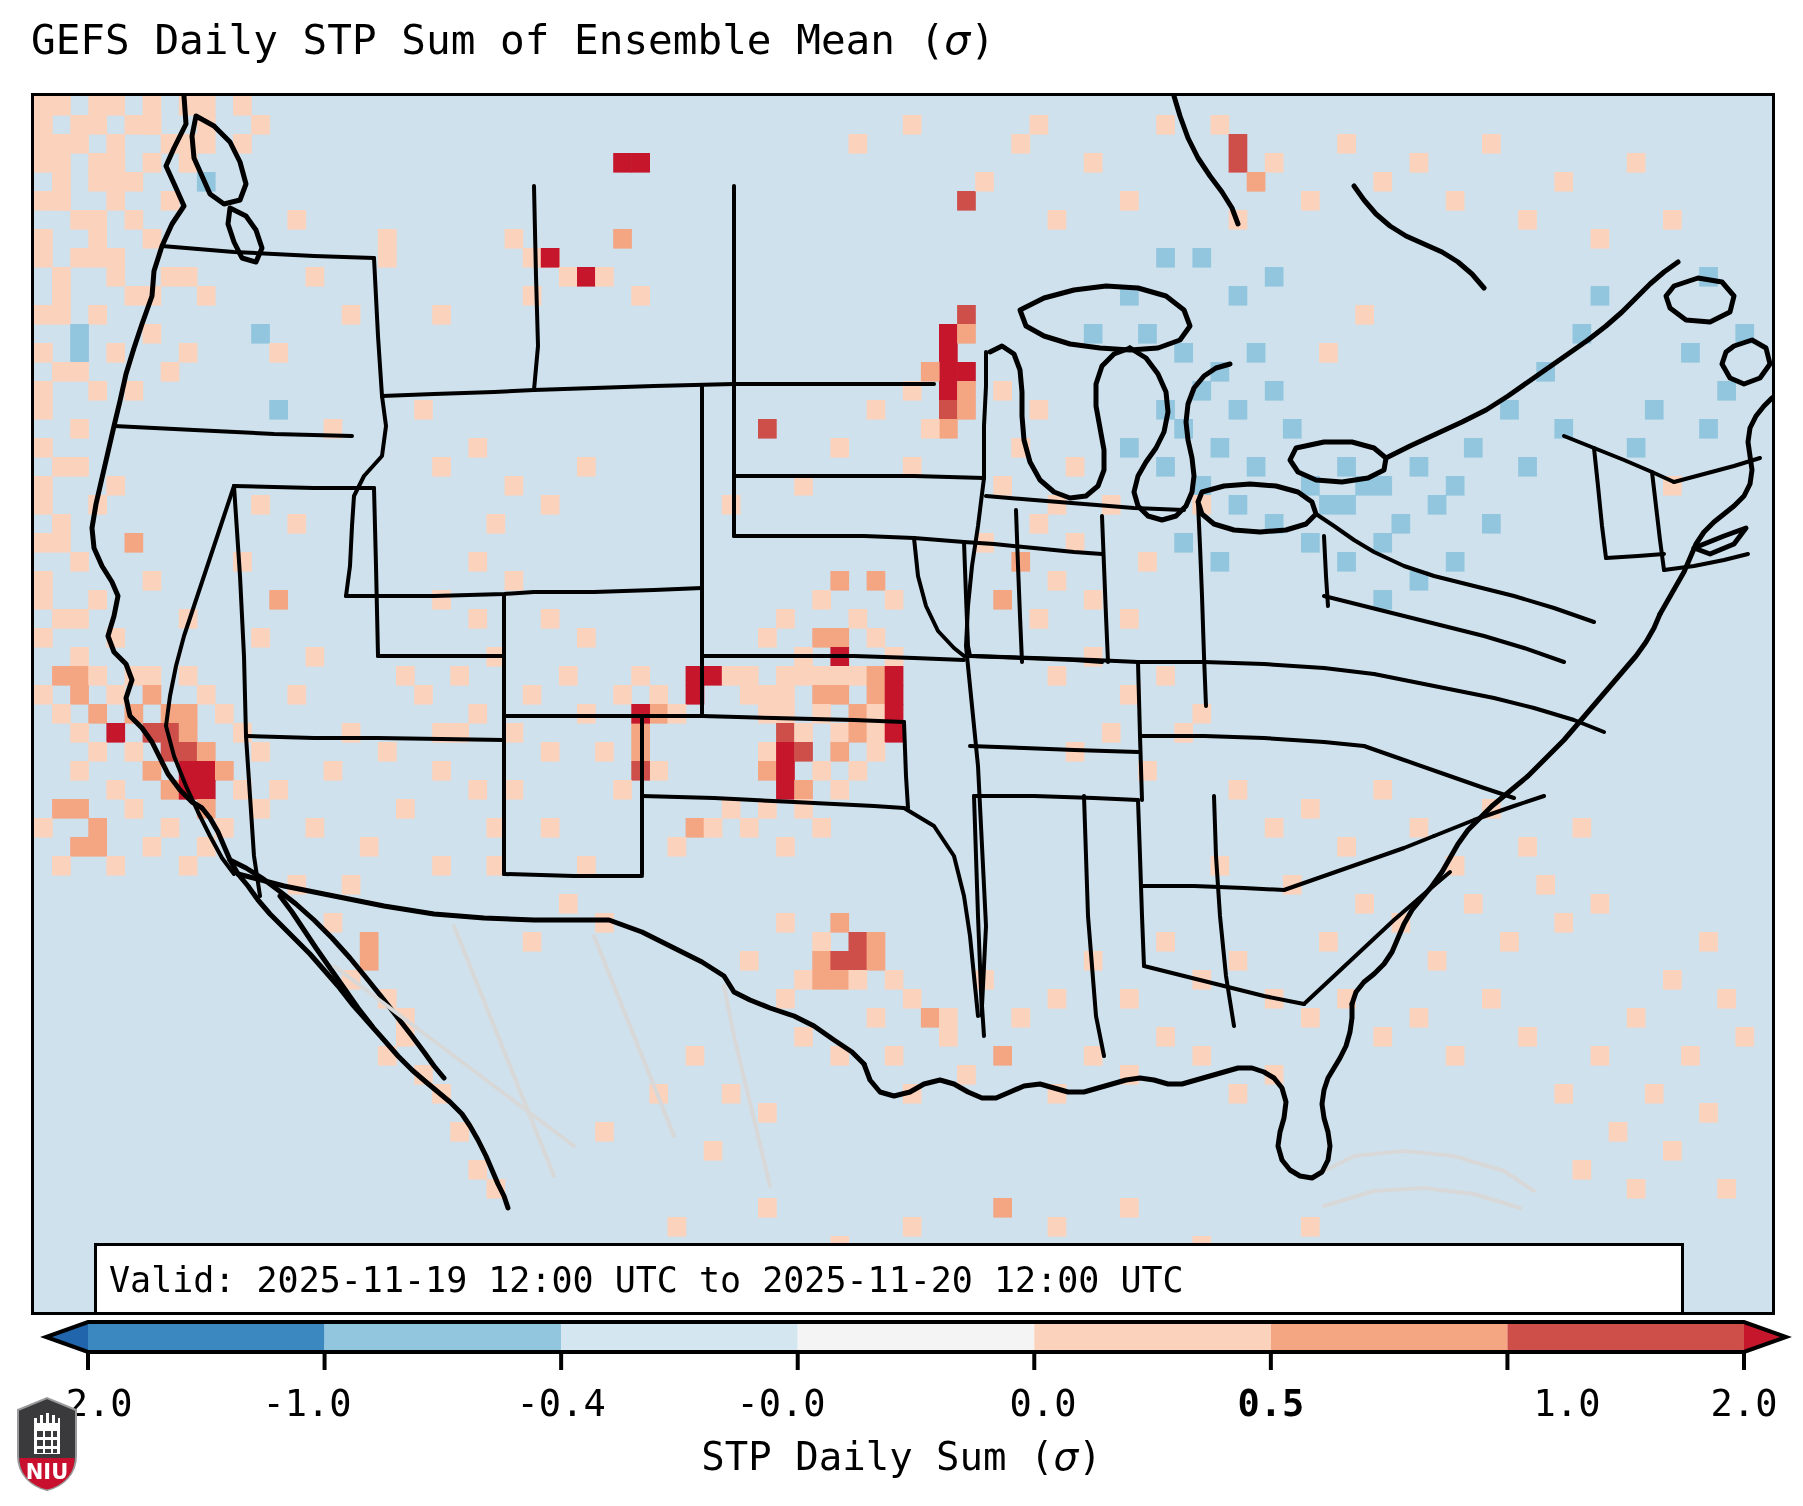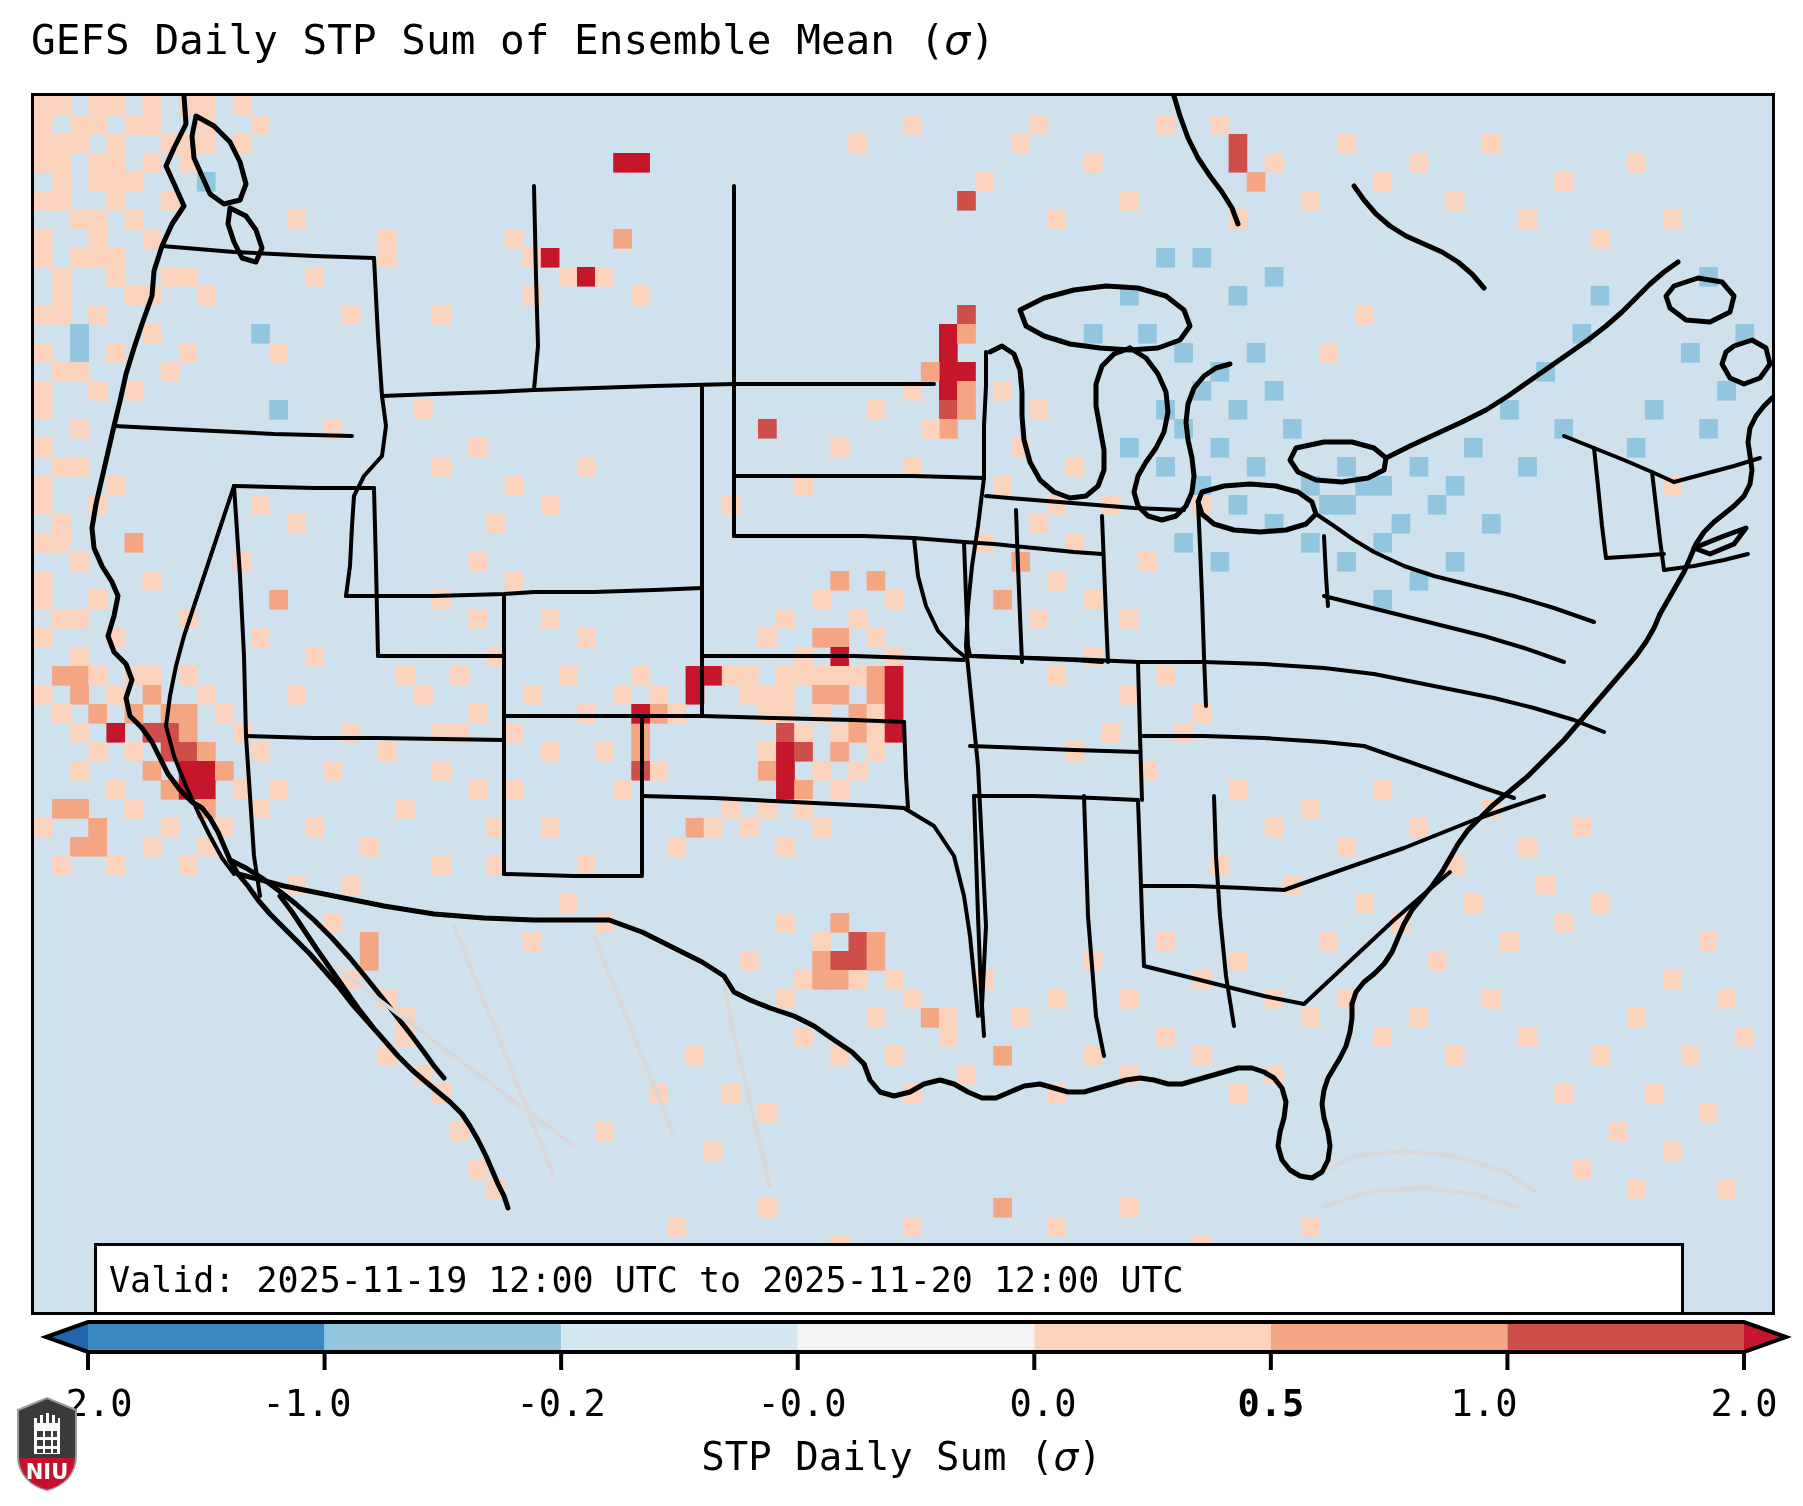--- a/index.html
+++ b/index.html
@@ -837,25 +837,25 @@
           <line x1="1034.2857142857142" y1="36" x2="1034.2857142857142" y2="54" stroke="#000000" stroke-width="4"></line>
           <line x1="1270.857142857143" y1="36" x2="1270.857142857143" y2="54" stroke="#000000" stroke-width="4"></line>
           <line x1="1507.4285714285716" y1="36" x2="1507.4285714285716" y2="54" stroke="#000000" stroke-width="4"></line>
           <line x1="1744" y1="36" x2="1744" y2="54" stroke="#000000" stroke-width="4"></line>
         </g>
     </svg>
   </div>
   <div id="cbar-ticklabels">
       <div class="cbar-tl" style="left: 88px;">-2.0</div>
       <div class="cbar-tl" style="left: 307px;">-1.0</div>
-      <div class="cbar-tl" style="left: 561.143px;">-0.2</div>
-      <div class="cbar-tl" style="left: 802px;">-0.0</div>
+      <div class="cbar-tl" style="left: 561.143px;">-0.4</div>
+      <div class="cbar-tl" style="left: 781px;">-0.0</div>
       <div class="cbar-tl" style="left: 1043px;">0.0</div>
       <div class="cbar-tl" style="left: 1270.86px; font-weight: bold;">0.5</div>
-      <div class="cbar-tl" style="left: 1484px;">1.0</div>
+      <div class="cbar-tl" style="left: 1567px;">1.0</div>
       <div class="cbar-tl" style="left: 1744px;">2.0</div>
     </div>
 
   <div id="cbar-label">
     <span>STP Daily Sum (</span><span class="sig">σ</span><span>)</span>
   </div>
 
   <svg id="niu-logo" viewBox="0 0 62 96">
     <path d="M2,14 L31,2 L60,14 L60,60 C60,78 47,90 31,94 C15,90 2,78 2,60 Z" fill="#3a3a3c" stroke="#9a9a9a" stroke-width="2"></path>
     <path d="M3.5,62 L58.5,62 C58.5,79 46,90 31,93.6 C16,90 3.5,79 3.5,62 Z" fill="#c8102e"></path>

